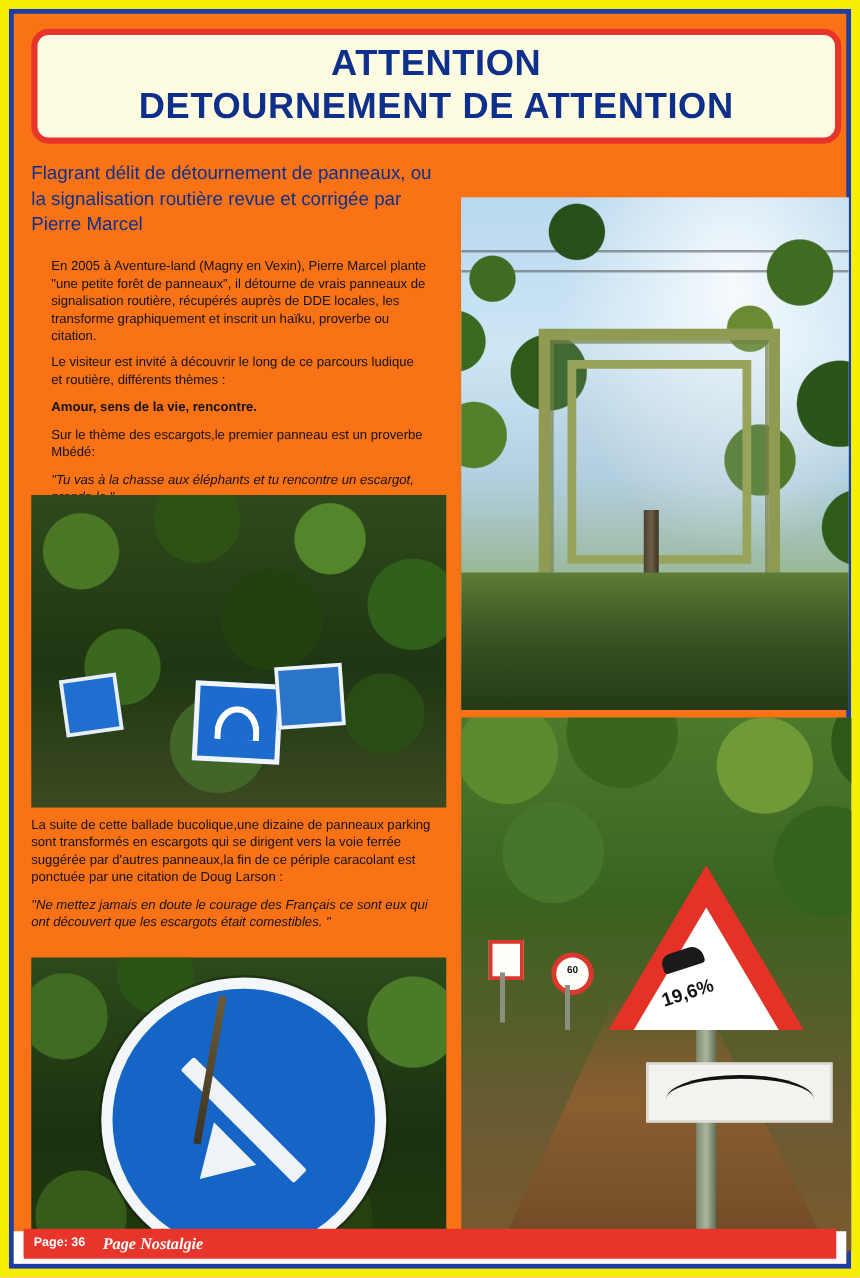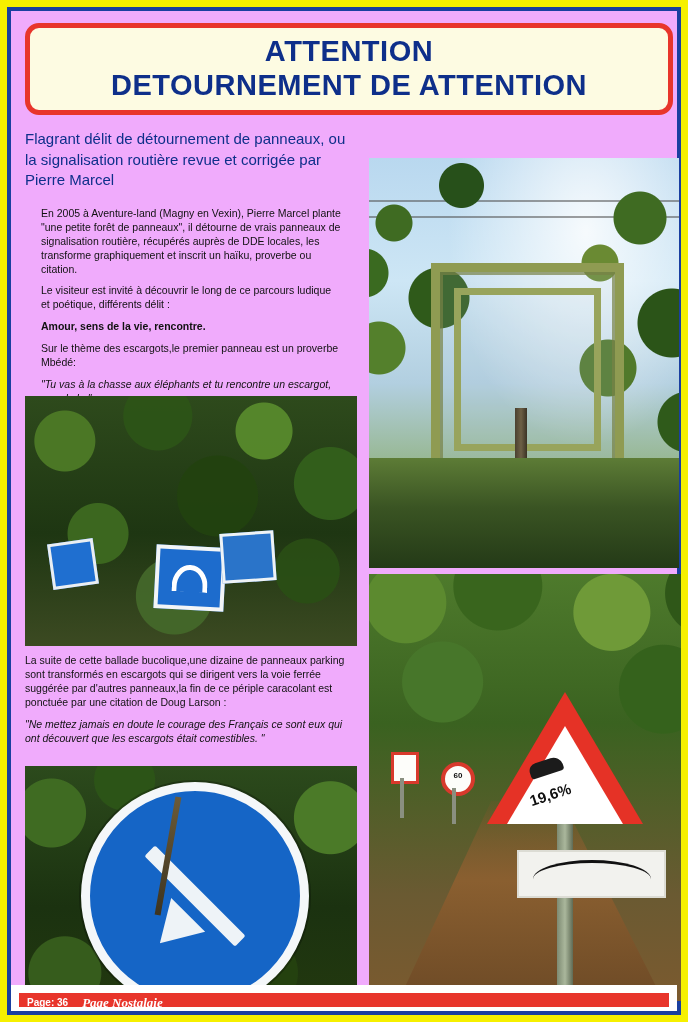--- a/index.html
+++ b/index.html
@@ -20,21 +20,21 @@
     background: #ffffff;
     box-sizing: border-box;
     border: 7px solid #f6f000;
     overflow: hidden;
   }
   .page-inner {
     position: absolute;
     inset: 0;
     border: 4px solid #1a3fa0;
     box-sizing: border-box;
-    background: #f0abfc;
+    background: #f97316;
   }
 
   
   .banner {
     position: absolute;
     left: 14px;
     top: 12px;
     width: 648px;
     height: 92px;
     background: #fdfbe2;
@@ -330,23 +330,24 @@
     position: absolute;
     left: 0; right: 0; bottom: 0;
     height: 26px;
     background: #ffffff;
     display: flex;
     align-items: stretch;
   }
   .footer-bar {
     position: absolute;
     left: 8px; right: 8px; bottom: 4px;
-    height: 14px;
+    height: 24px;
     background: #e8352b;
     display: flex;
+    align-items: center;
   }
   .page-num {
     background: #e8352b;
     color: #ffffff;
     font-size: 10px;
     font-weight: bold;
     padding: 0 8px;
     line-height: 20px;
   }
   .footer-brand {
@@ -371,21 +372,21 @@
 
     <div class="banner">
       <div class="line1">ATTENTION</div>
       <div class="line2">DETOURNEMENT DE ATTENTION</div>
     </div>
 
     <div class="left-col">
       <h2 class="headline">Flagrant délit de détournement de panneaux, ou la signalisation routière revue et corrigée par Pierre Marcel</h2>
       <div class="body-text">
         <p>En 2005 à Aventure-land (Magny en Vexin), Pierre Marcel plante "une petite forêt de panneaux", il détourne de vrais panneaux de signalisation routière, récupérés auprès de DDE locales, les transforme graphiquement et inscrit un haïku, proverbe ou citation.</p>
-        <p>Le visiteur est invité à découvrir le long de ce parcours ludique et poétique, différents délit :</p>
+        <p>Le visiteur est invité à découvrir le long de ce parcours ludique et routière, différents thèmes :</p>
         <p class="bold">Amour, sens de la vie, rencontre.</p>
         <p>Sur le thème des escargots,le premier panneau est un proverbe Mbédé:</p>
         <p class="ital">"Tu vas à la chasse aux éléphants et tu rencontre un escargot, prends-le."</p>
       </div>
     </div>
 
     <div class="photo" id="photo-tree">
       <div class="sky"></div>
       <div class="wire" style="top:42px;"></div>
       <div class="wire" style="top:58px;"></div>

